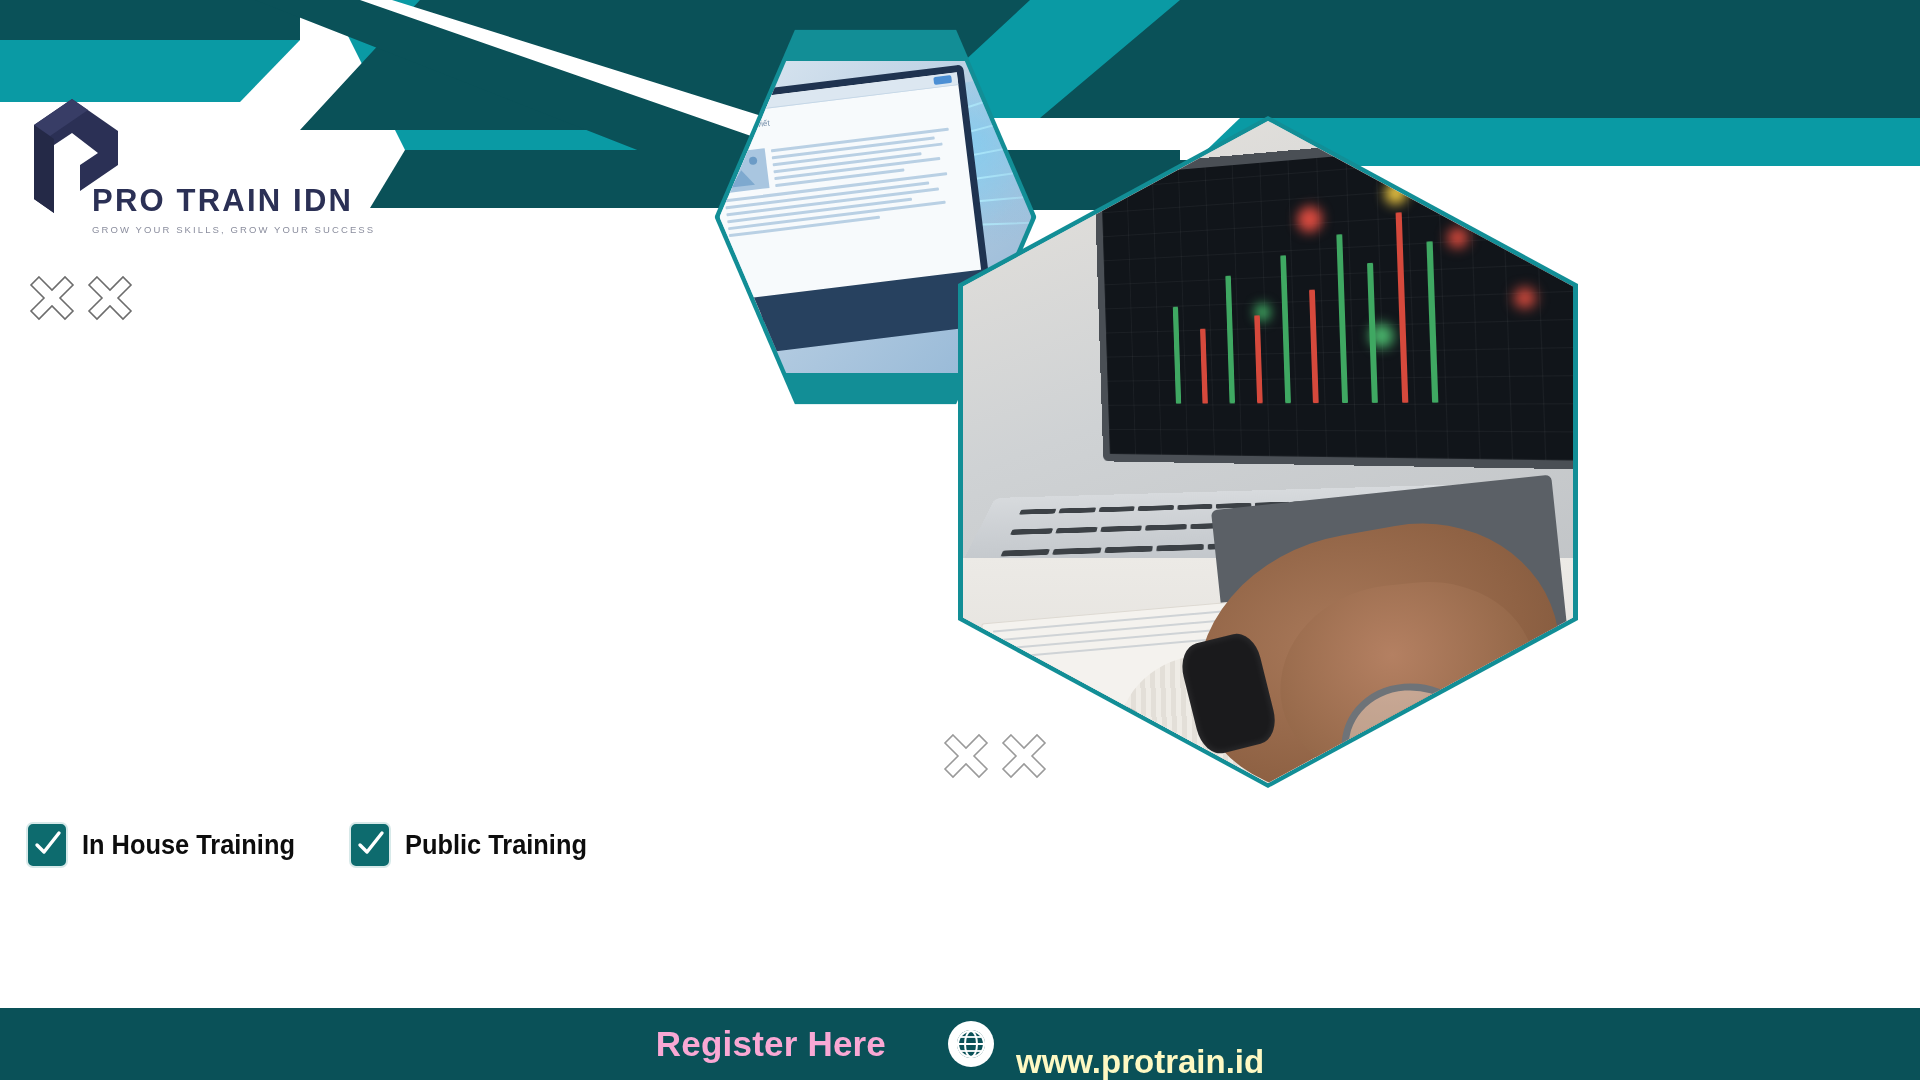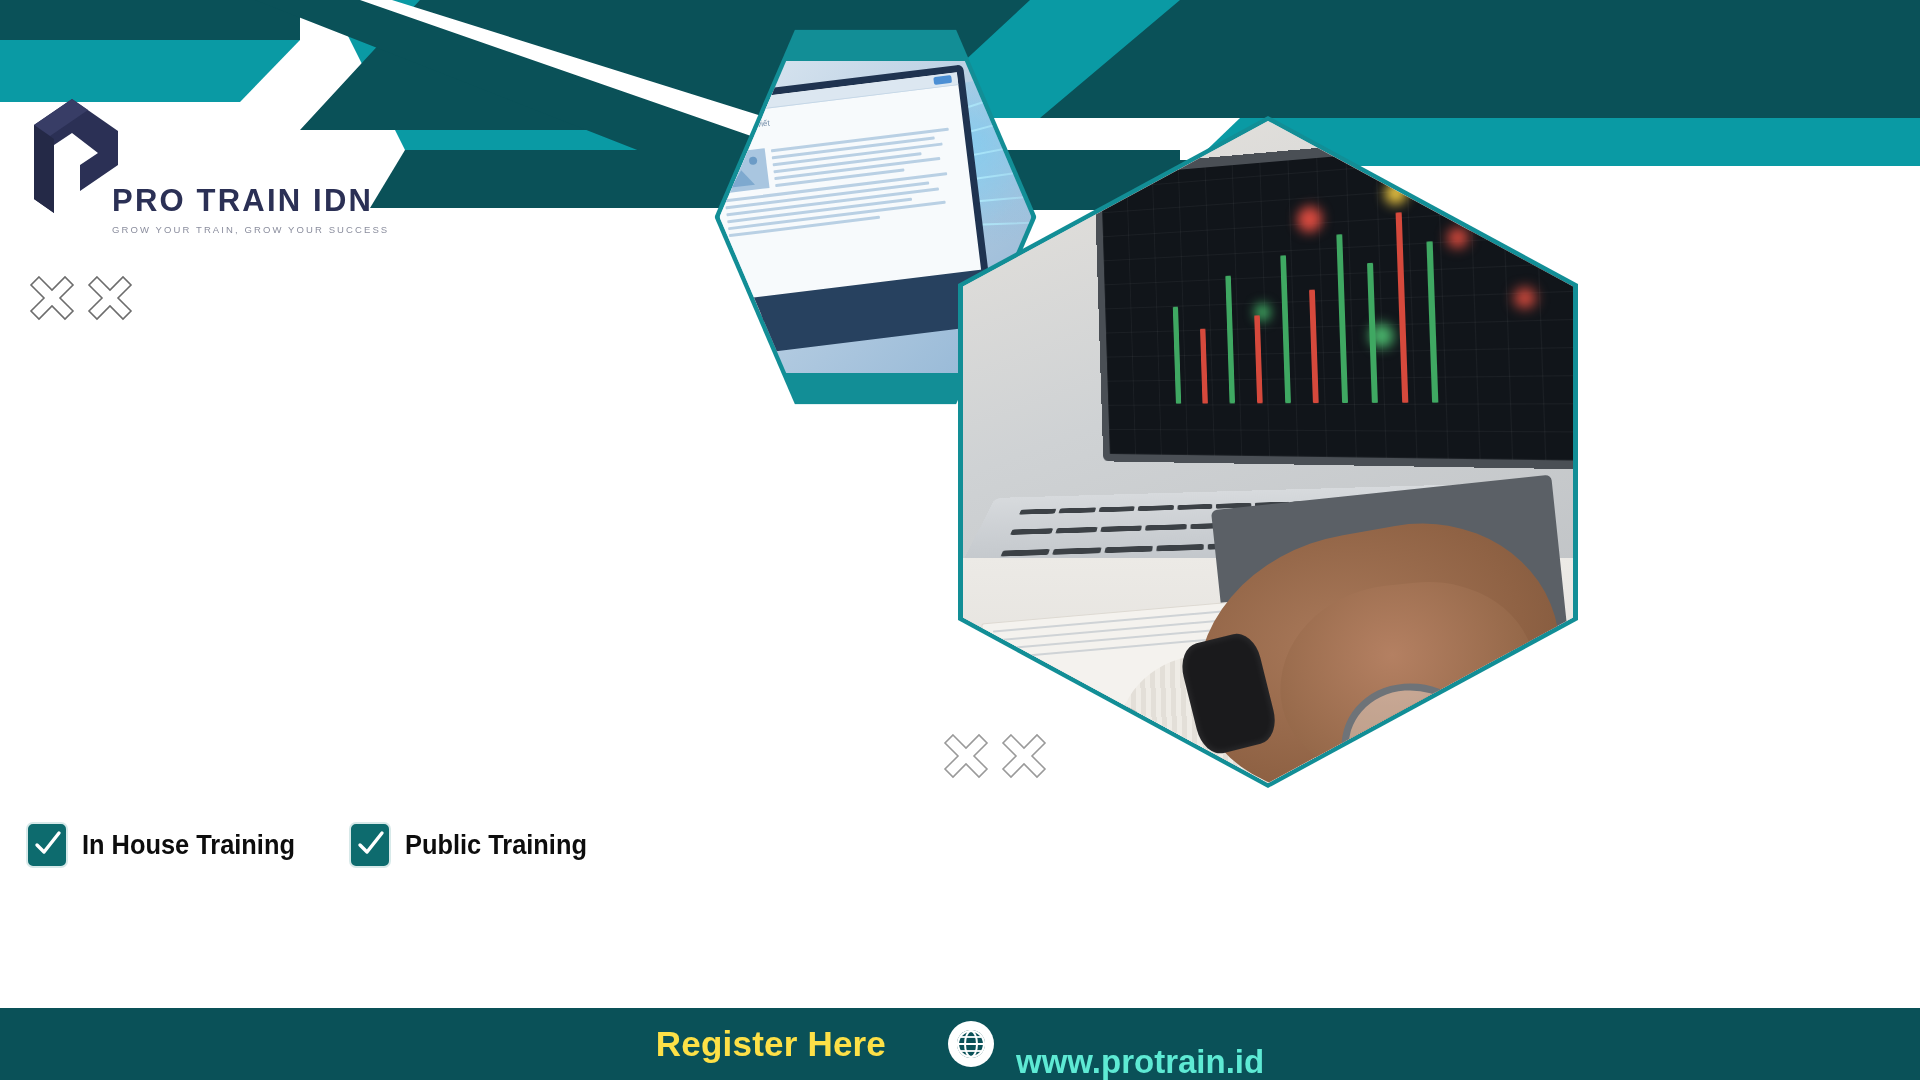--- a/index.html
+++ b/index.html
@@ -79,21 +79,21 @@
   .x-mark svg { display: block; }
   .x-left  { left: 26px; top: 272px; }
   .x-right { left: 940px; top: 730px; }
 
   
   .logo-block {
     position: absolute; left: 28px; top: 95px;
     width: 300px; height: 150px;
   }
   .logo-mark { position: absolute; left: 0; top: 0; width: 96px; height: 130px; }
-  .logo-text-wrap { position: absolute; left: 64px; top: 88px; margin-left: 20px; }
+  .logo-text-wrap { position: absolute; left: 64px; top: 88px; }
   .logo-name {
     font-size: 31px; font-weight: 700; letter-spacing: 2.2px;
     color: #2b3055; font-family: "Liberation Sans", sans-serif;
     white-space: nowrap;
   }
   .logo-tagline {
     font-size: 9.5px; letter-spacing: 2.1px; color: #8b8e9e;
     margin-top: 5px; white-space: nowrap;
     font-family: "Liberation Sans", sans-serif;
   }
@@ -289,32 +289,32 @@
   }
   .ph-chartpaper i{ position:absolute; width:7px;height:7px;border-radius:50%; }
 
   
   .footer {
     position: absolute; left: 0; bottom: 0; width: 1920px; height: 72px;
     background: #0a5158;
     display: flex; align-items: center; justify-content: center; gap: 62px;
   }
   .footer-cta {
-    color: #fde047; font-size: 35px; font-weight: 700;
+    color: #f9a8d4; font-size: 35px; font-weight: 700;
     font-family: "Liberation Sans", sans-serif; letter-spacing: 0.2px; text-align: center;
   }
   .footer-site { display: flex; align-items: center; gap: 22px; }
   .globe-icon {
     width: 46px; height: 46px; border-radius: 50%;
     background: #ffffff; display: flex; align-items: center; justify-content: center;
     flex: none;
   }
   .globe-icon svg { display: block; }
   .footer-url {
-    color: #5eead4; font-size: 33px; font-weight: 700;
+    color: #fef9c3; font-size: 33px; font-weight: 700;
     font-family: "Liberation Sans", sans-serif;
     margin-top: 36px;
   }
 </style>
 </head>
 <body>
 
 <div id="poster">
 
   <div class="band corner-dark-tl"></div>
@@ -477,21 +477,21 @@
   <div class="logo-block">
     <div class="logo-mark">
       <svg viewBox="0 0 96 130" width="96" height="130">
         <path d="M6 30 L44 4 L90 36 L90 70 L52 96 L52 70 L70 58 L44 38 L26 50 L26 118 L6 104 Z" fill="#2b3055"></path>
         <path d="M6 30 L44 4 L60 15 L22 41 Z" fill="#383d66"></path>
         <path d="M26 118 L6 104 L6 30 L26 44 Z" fill="#242947"></path>
       </svg>
     </div>
     <div class="logo-text-wrap">
       <div class="logo-name">PRO TRAIN IDN</div>
-      <div class="logo-tagline">GROW YOUR TRAIN, GROW YOUR SUCCESS</div>
+      <div class="logo-tagline">GROW YOUR SKILLS, GROW YOUR SUCCESS</div>
     </div>
   </div>
 
   <div class="x-group x-left">
     <span class="x-mark">
       <svg viewBox="0 0 52 52" width="52" height="52">
         <path d="M13 5 L26 18 L39 5 L47 13 L34 26 L47 39 L39 47 L26 34 L13 47 L5 39 L18 26 L5 13 Z" fill="none" stroke="#6d6d6d" stroke-width="1.6"></path>
       </svg>
     </span>
     <span class="x-mark">

